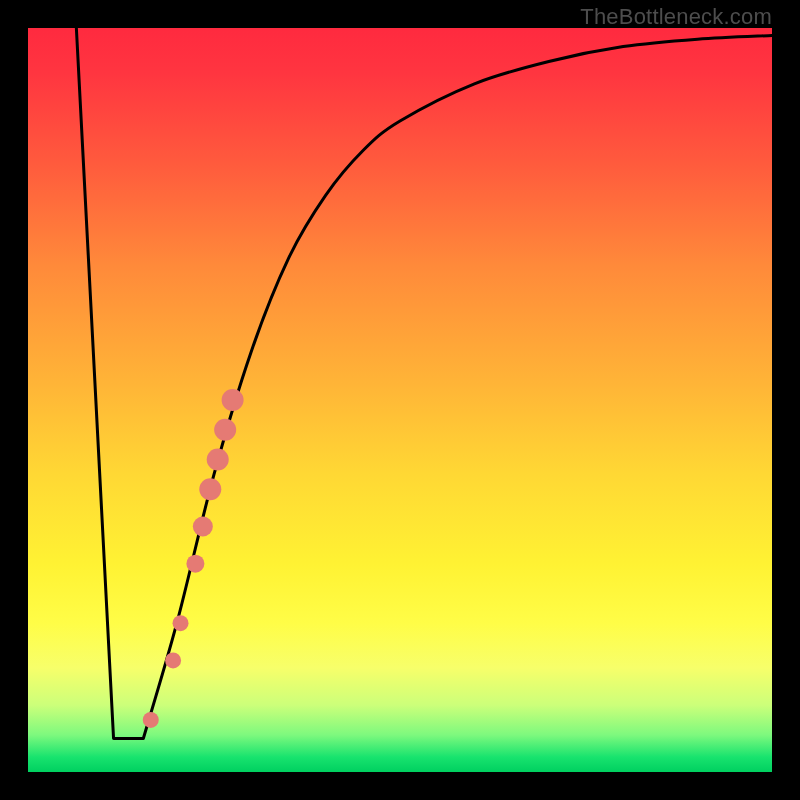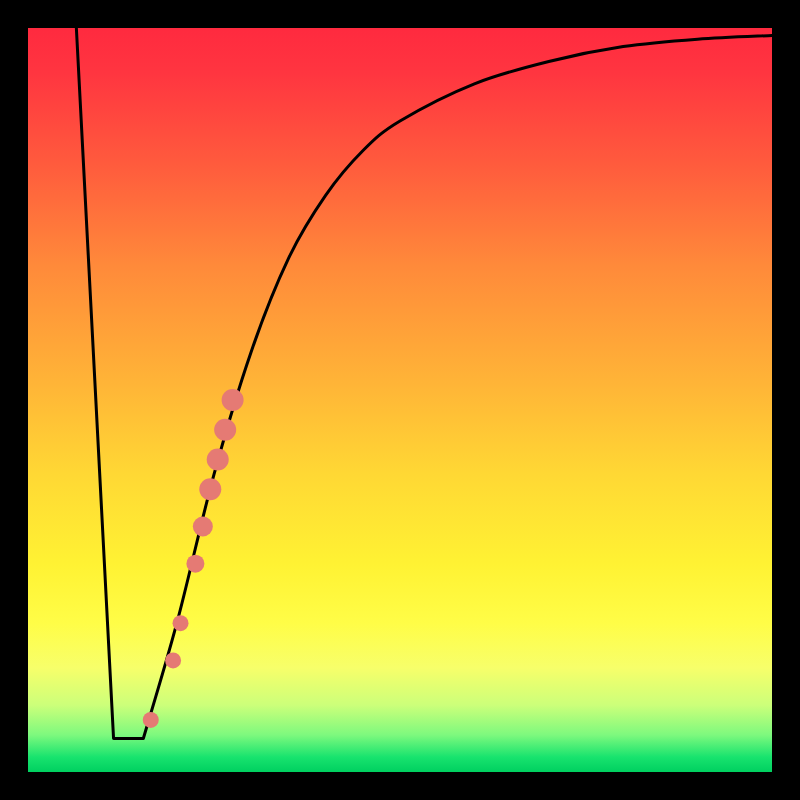--- a/index.html
+++ b/index.html
@@ -87,13 +87,14 @@
           <circle cx="167.40" cy="535.68" r="9" fill="#e57a74"></circle>
           <circle cx="174.84" cy="498.48" r="10" fill="#e57a74"></circle>
           <circle cx="182.28" cy="461.28" r="11" fill="#e57a74"></circle>
           <circle cx="189.72" cy="431.52" r="11" fill="#e57a74"></circle>
           <circle cx="197.16" cy="401.76" r="11" fill="#e57a74"></circle>
           <circle cx="204.60" cy="372.00" r="11" fill="#e57a74"></circle>
         </g>
     </svg>
   </div>
 
+  <div class="watermark">TheBottleneck.com</div>
 </div>
 
 </body></html>

